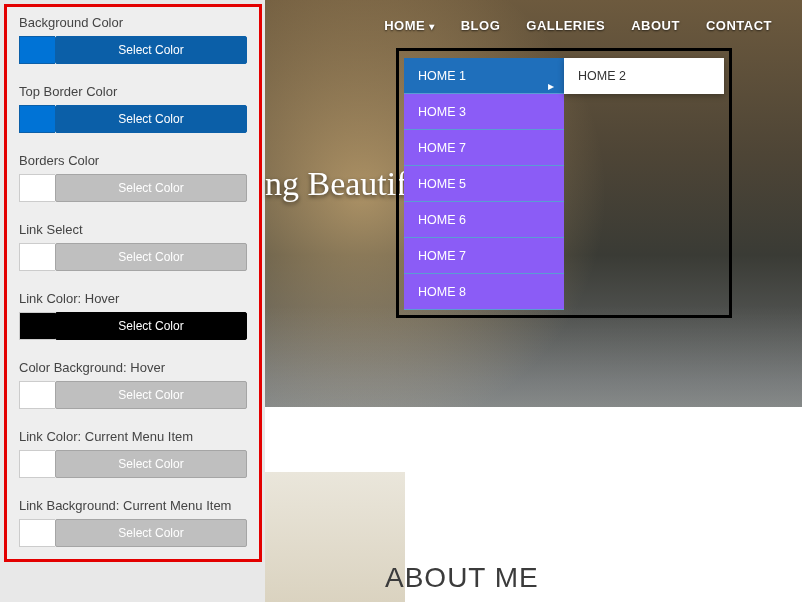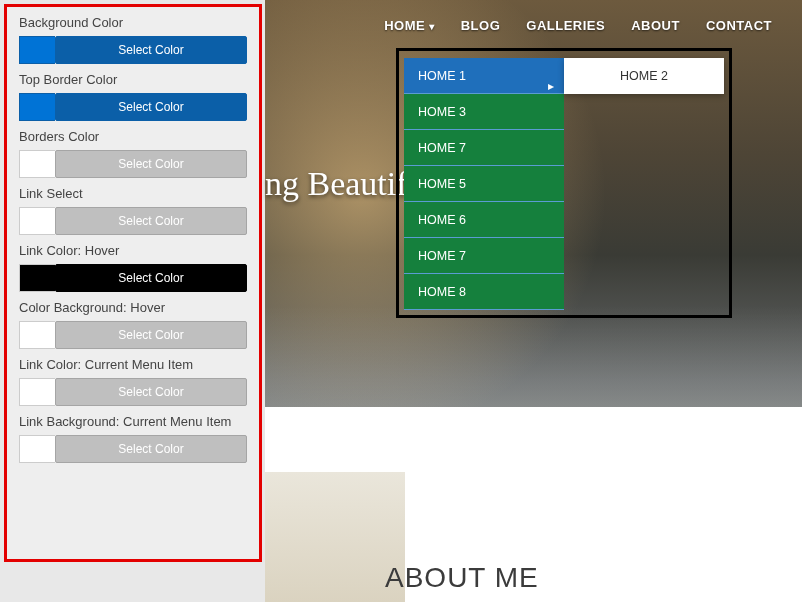--- a/index.html
+++ b/index.html
@@ -1,19 +1,19 @@
 <!DOCTYPE html>
 <html><head>
 <meta charset="utf-8">
 <style>
 * { margin: 0; padding: 0; box-sizing: border-box; }
 body { font-family: -apple-system, "Segoe UI", Arial, sans-serif; background: #e8e8e8; width: 802px; height: 602px; overflow: hidden; position: relative; }
 
 .customizer-panel { position: absolute; left: 4px; top: 4px; width: 258px; height: 558px; background: #eeeeee; border: 3px solid #e30000; padding: 8px 12px; overflow: hidden; }
-.cp-group { margin-bottom: 8px; }
+.cp-group { margin-bottom: 20px; }
 .cp-label { font-size: 13px; color: #444; margin-bottom: 6px; display: block; font-family: "Segoe UI", Arial, sans-serif; }
 .cp-row { display: flex; }
 .cp-swatch { width: 36px; height: 28px; flex-shrink: 0; border: 1px solid #ccc; border-right: none; }
 .cp-swatch.blue { background: #0073d6; border-color: #0b5fa8; }
 .cp-swatch.white { background: #fff; }
 .cp-swatch.black { background: #000; }
 .cp-btn { flex: 1; height: 28px; font-size: 12px; font-family: "Segoe UI", Arial, sans-serif; border-radius: 2px; cursor: pointer; border: 1px solid #999; text-align: center; }
 .cp-btn.blue { background: #0b5fa8; color: #fff; border-color: #0b5fa8; }
 .cp-btn.gray { background: #bfbfbf; color: #fff; border-color: #a5a5a5; }
 .cp-btn.black { background: #000; color: #fff; border-color: #000; }
@@ -25,24 +25,24 @@
 .preview::after { content:""; position:absolute; inset:0; background: linear-gradient(to bottom, rgba(0,0,0,0) 60%, rgba(230,235,232,0.4) 100%); }
 
 .topnav { position: absolute; top: 18px; right: 30px; display: flex; gap: 26px; color: #fff; font-size: 13px; font-weight: 600; letter-spacing: .5px; z-index: 2; }
 .topnav span { cursor: pointer; text-shadow: 0 1px 2px rgba(0,0,0,.6); }
 .chev { font-size: 10px; margin-left: 4px; }
 
 .hero-text { position: absolute; top: 165px; left: 0; color: #fff; font-size: 34px; font-family: Georgia, serif; text-shadow: 0 2px 4px rgba(0,0,0,.6); z-index: 1; }
 
 .dropdown-box { position: absolute; left: 396px; top: 48px; width: 336px; height: 270px; border: 3px solid #000000; z-index: 3; }
 .dd-col1 { position: absolute; left: 5px; top: 7px; width: 160px; }
-.dd-item { height: 36px; line-height: 36px; padding: 0 14px; background: #15803d; color: #fff; font-size: 12.5px; font-weight: 500; border-bottom: 1px solid #5a9cd3; cursor: pointer; position: relative; }
+.dd-item { height: 36px; line-height: 36px; padding: 0 14px; background: #8b5cf6; color: #fff; font-size: 12.5px; font-weight: 500; border-bottom: 1px solid #5a9cd3; cursor: pointer; position: relative; }
 .dd-item.active { background: #1f6fbb; }
 .dd-item .sub-chev { position: absolute; right: 10px; top: 10px; font-size: 12px; }
-.dd-col2 { position: absolute; left: 165px; top: 7px; width: 160px; text-align: center; }
+.dd-col2 { position: absolute; left: 165px; top: 7px; width: 160px; }
 .dd-sub { height: 36px; line-height: 36px; padding: 0 14px; background: #fff; color: #333; font-size: 12.5px; cursor: pointer; box-shadow: 0 2px 6px rgba(0,0,0,.3); }
 
 .section-below { position: absolute; left: 265px; top: 395px; right: 0; bottom: 0; background: #fff; margin-top: 12px; }
 .sub-bg { position:absolute; left:0; top:65px; width:140px; height:150px; background: linear-gradient(to top,#d8d0bc,#eae6db); }
 .about-title { position: absolute; left: 120px; top: 155px; font-size: 28px; font-weight: 500; color: #3b3b3b; letter-spacing: 1px; font-family: "Segoe UI", Arial, sans-serif; }
 </style>
 </head>
 <body>
 
 <div class="customizer-panel">

